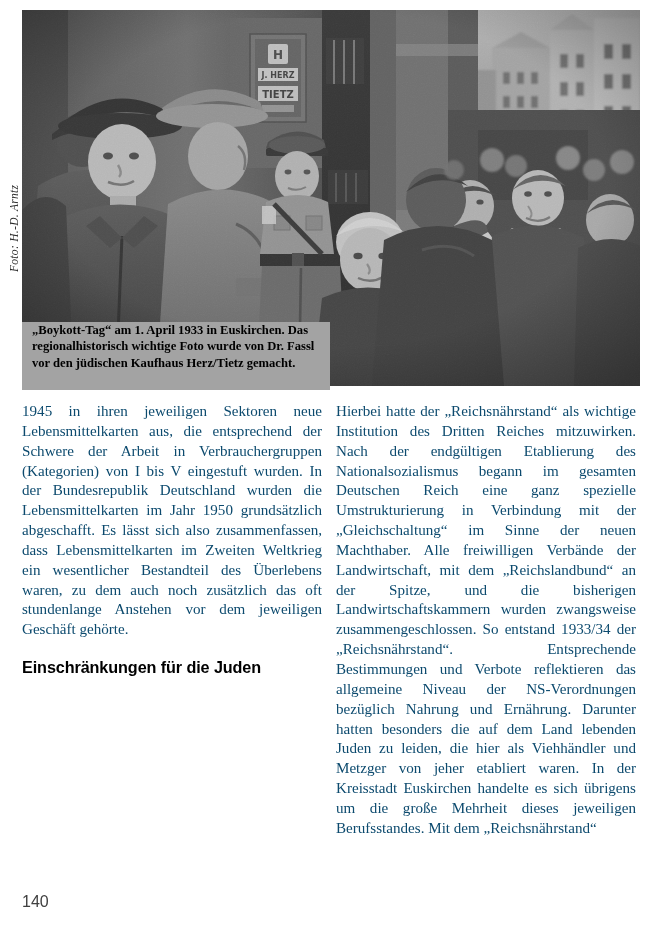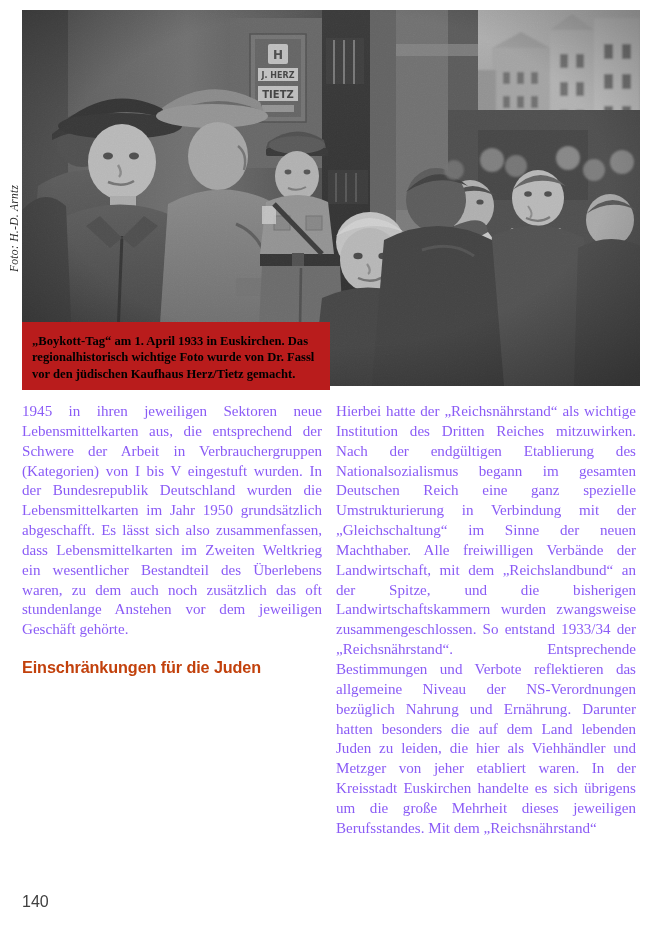--- a/index.html
+++ b/index.html
@@ -49,22 +49,22 @@
     white-space: nowrap;
   }
 
   
   .caption-box {
     position: absolute;
     left: 22px;
     top: 322px;
     width: 308px;
     height: 68px;
-    background: #b91c1c;
-    padding: 11px 10px 6px 10px;
+    background: #a3a3a3;
+    padding: 0 10px 6px 10px;
     box-sizing: border-box;
   }
   .caption-text {
     font-family: "Liberation Serif", serif;
     font-weight: bold;
     font-size: 12.6px;
     line-height: 16.4px;
     color: #000000;
     margin: 0;
   }
@@ -78,31 +78,31 @@
   .col-left  { left: 22px; }
   .col-right { left: 336px; }
 
   .body-p {
     margin: 0;
     font-family: "Liberation Serif", serif;
     font-size: 15.1px;
     line-height: 19.85px;
     text-align: justify;
     text-justify: inter-word;
-    color: #8b5cf6;
+    color: #0c4a6e;
     hyphens: manual;
   }
 
   .section-heading {
     margin: 17px 0 11px 0;
     font-family: "Liberation Sans", sans-serif;
     font-weight: bold;
     font-size: 16.2px;
     line-height: 20px;
-    color: #c2410c;
+    color: #000000;
     letter-spacing: -0.1px;
   }
 
   
   .folio {
     position: absolute;
     left: 22px;
     top: 893px;
     font-family: "Liberation Sans", sans-serif;
     font-size: 16px;

